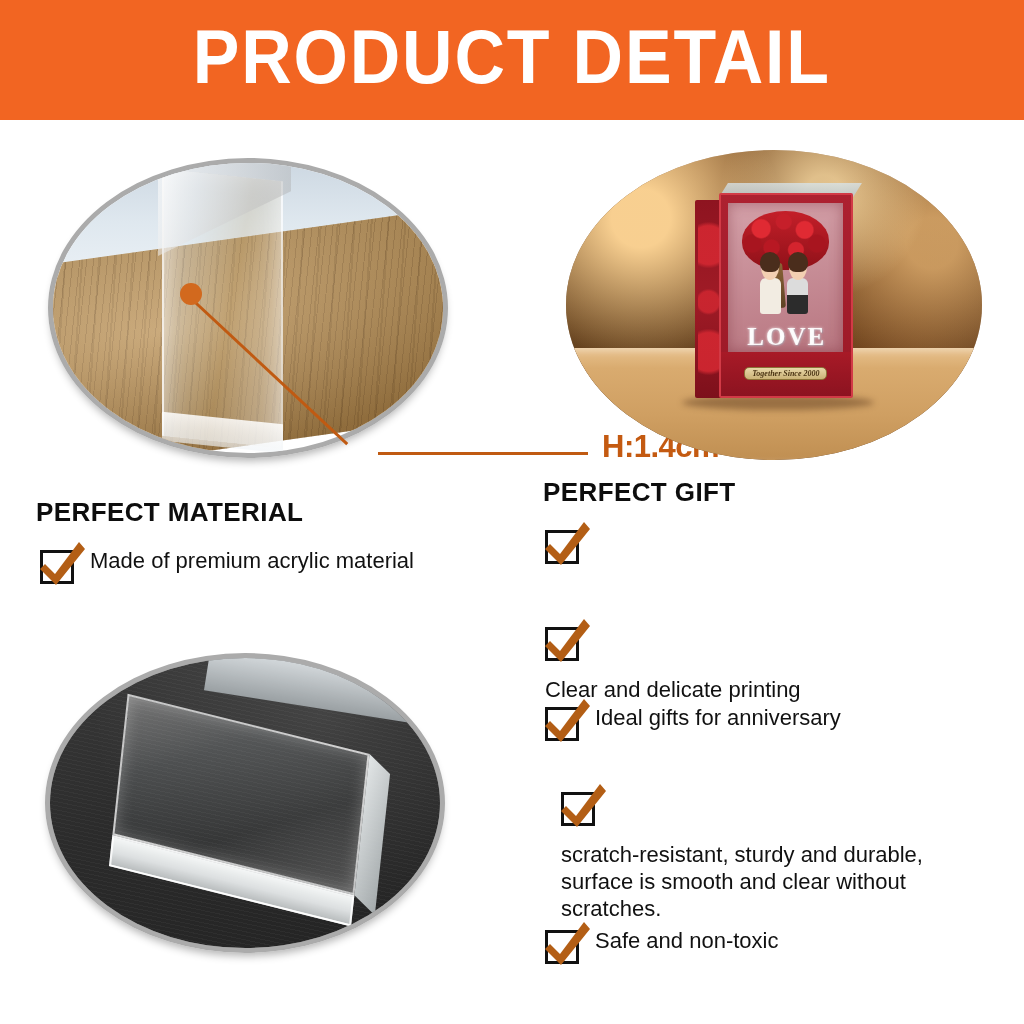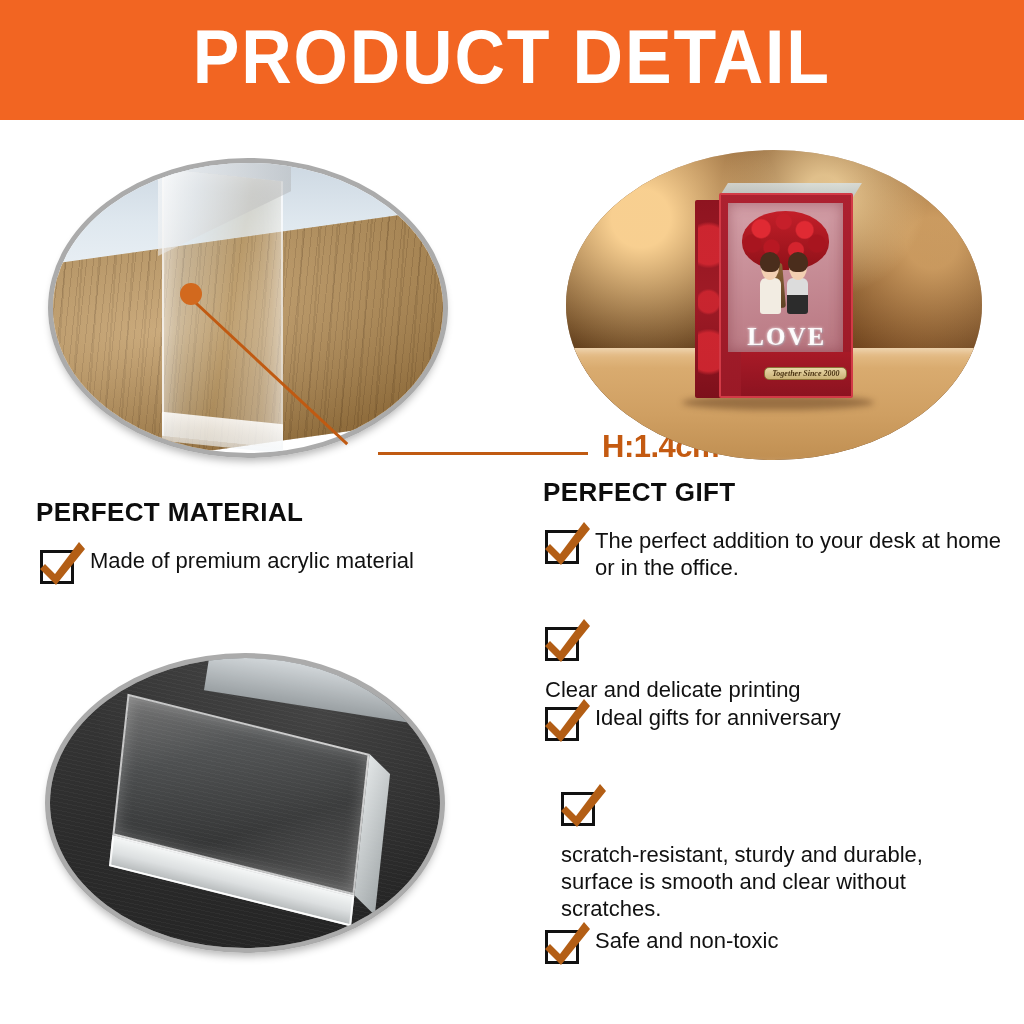--- a/index.html
+++ b/index.html
@@ -237,21 +237,21 @@
     font-family: "Liberation Serif", serif;
     font-weight: bold;
     font-size: 25px;
     line-height: 0.95;
     text-shadow: 0 0 3px rgba(255,255,255,0.9), 1px 1px 1px rgba(120,120,140,0.5);
   }
   .pb-plaque-band {
     position: absolute; left: 0; bottom: 0;
     width: 100%; height: 22%;
     background: linear-gradient(180deg,#a81a27,#8c1320);
-    display: flex; align-items: center; justify-content: center; margin-left: 20px;
+    display: flex; align-items: center; justify-content: center;
   }
   .pb-plaque {
     background: linear-gradient(180deg,#e8d7a8,#cbb277);
     border: 1px solid #8a7236;
     border-radius: 5px;
     padding: 1px 7px;
     font-family: "Liberation Serif", serif;
     font-style: italic;
     font-weight: bold;
     font-size: 8px;
@@ -440,21 +440,20 @@
 </div>
 
 <div class="section-heading" id="heading-gift">PERFECT GIFT</div>
 
 <div class="feature" id="feature-gift-0">
   <div class="checkbox">
     <svg width="48" height="48" viewBox="0 0 48 48" aria-hidden="true">
       <path d="M6 24 L16 34 L40 2 L46 9 L17 45 L1 29 Z" fill="#b35e15"></path>
     </svg>
   </div>
-  <div class="feature-text">The perfect addition to your desk at home or in the office.</div>
 </div>
 
 <div class="feature" id="feature-gift-1">
   <div class="checkbox">
     <svg width="48" height="48" viewBox="0 0 48 48" aria-hidden="true">
       <path d="M6 24 L16 34 L40 2 L46 9 L17 45 L1 29 Z" fill="#b35e15"></path>
     </svg>
   </div>
   <div class="feature-text">Clear and delicate printing</div>
 </div>

